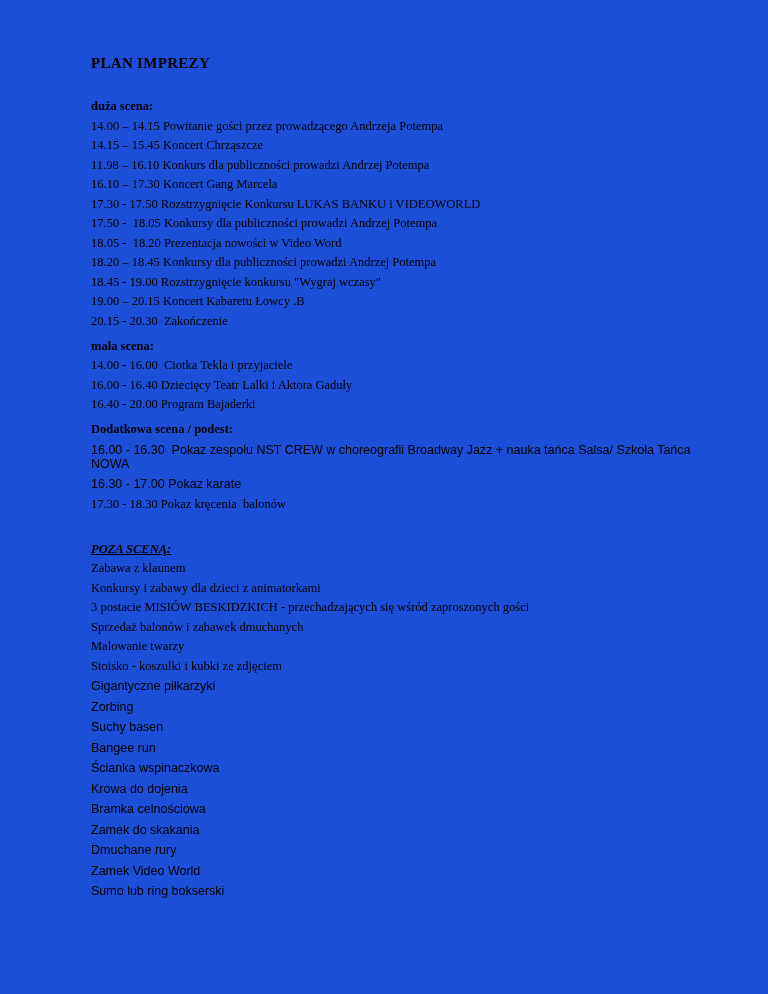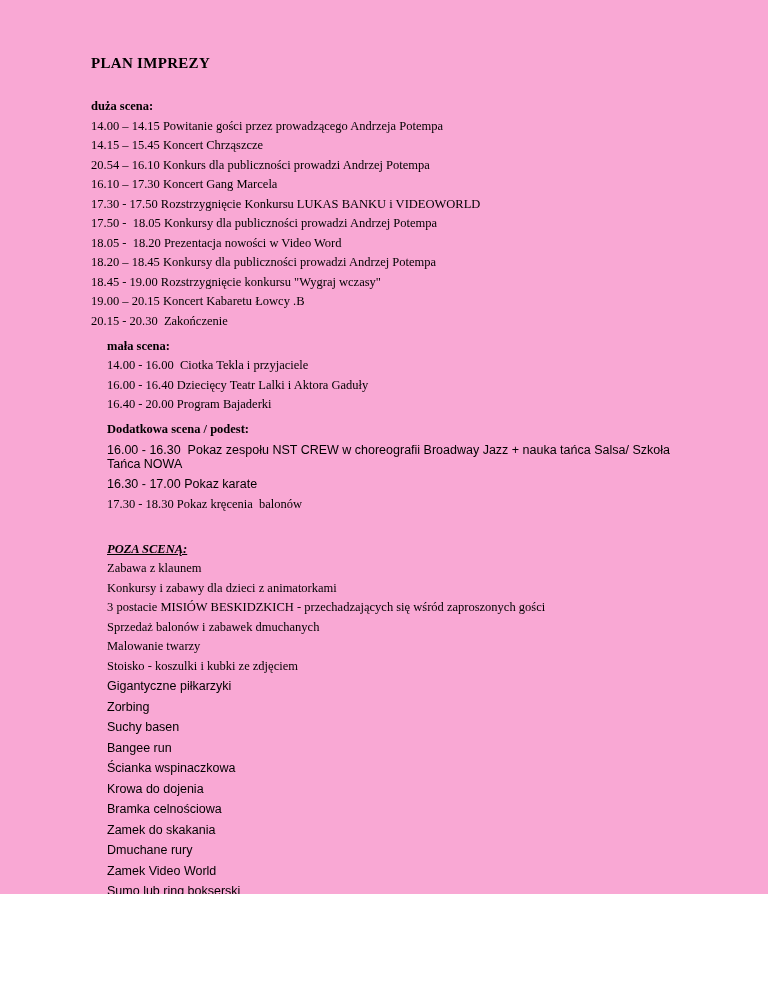--- a/index.html
+++ b/index.html
@@ -3,36 +3,36 @@
 <meta charset="utf-8">
 <style>
   html, body {
     margin: 0;
     padding: 0;
     background: #ffffff;
   }
   .page {
     position: relative;
     width: 768px;
-    height: 894px;
-    background: #f9a8d4;
+    height: 994px;
+    background: #1d4ed8;
     box-sizing: border-box;
     padding: 55px 70px 16px 91px;
     font-family: "Liberation Serif", serif;
     color: #000000;
     overflow: hidden;
   }
   .title {
     font-size: 15px;
     font-weight: bold;
     margin: 0 0 28px 0;
     letter-spacing: 0.3px;
   }
   section { margin: 0; }
-  section + section { margin-top: 12px; margin-left: 16px; }
+  section + section { margin-top: 12px; }
   section:last-of-type { margin-top: 32px; }
   .heading {
     font-size: 12.5px;
     font-weight: bold;
     margin: 0 0 6.5px 0;
     line-height: 13px;
   }
   .heading.italic { font-style: italic; text-decoration: underline; }
   .line {
     font-size: 12.5px;
@@ -49,21 +49,21 @@
 </head>
 <body>
 
 <div class="page">
   <h1 class="title">PLAN IMPREZY</h1>
   <div id="sections">
       <section>
         <p class="heading">duża scena:</p>
         <p class="line">14.00 – 14.15 Powitanie gości przez prowadzącego Andrzeja Potempa</p>
         <p class="line">14.15 – 15.45 Koncert Chrząszcze</p>
-        <p class="line">20.54 – 16.10 Konkurs dla publiczności prowadzi Andrzej Potempa</p>
+        <p class="line">11.98 – 16.10 Konkurs dla publiczności prowadzi Andrzej Potempa</p>
         <p class="line">16.10 – 17.30 Koncert Gang Marcela</p>
         <p class="line">17.30 - 17.50 Rozstrzygnięcie Konkursu LUKAS BANKU i VIDEOWORLD</p>
         <p class="line">17.50 -  18.05 Konkursy dla publiczności prowadzi Andrzej Potempa</p>
         <p class="line">18.05 -  18.20 Prezentacja nowości w Video Word</p>
         <p class="line">18.20 – 18.45 Konkursy dla publiczności prowadzi Andrzej Potempa</p>
         <p class="line">18.45 - 19.00 Rozstrzygnięcie konkursu "Wygraj wczasy"</p>
         <p class="line">19.00 – 20.15 Koncert Kabaretu Łowcy .B</p>
         <p class="line">20.15 - 20.30  Zakończenie</p>
       </section>
       <section>

